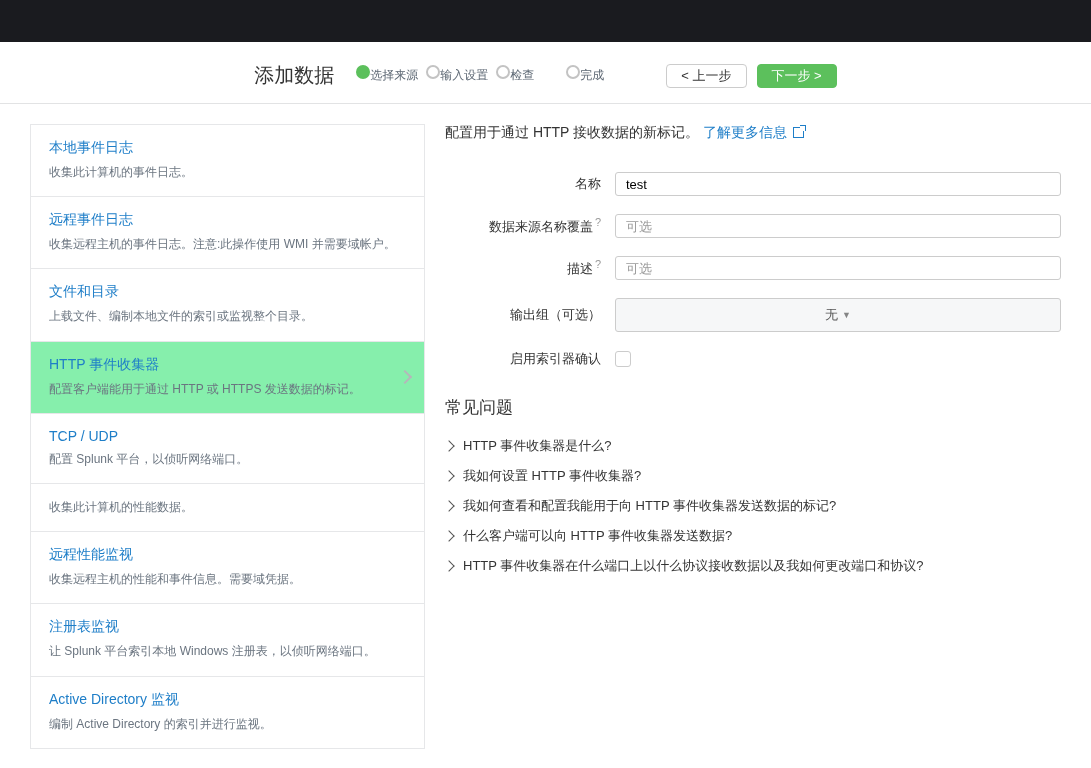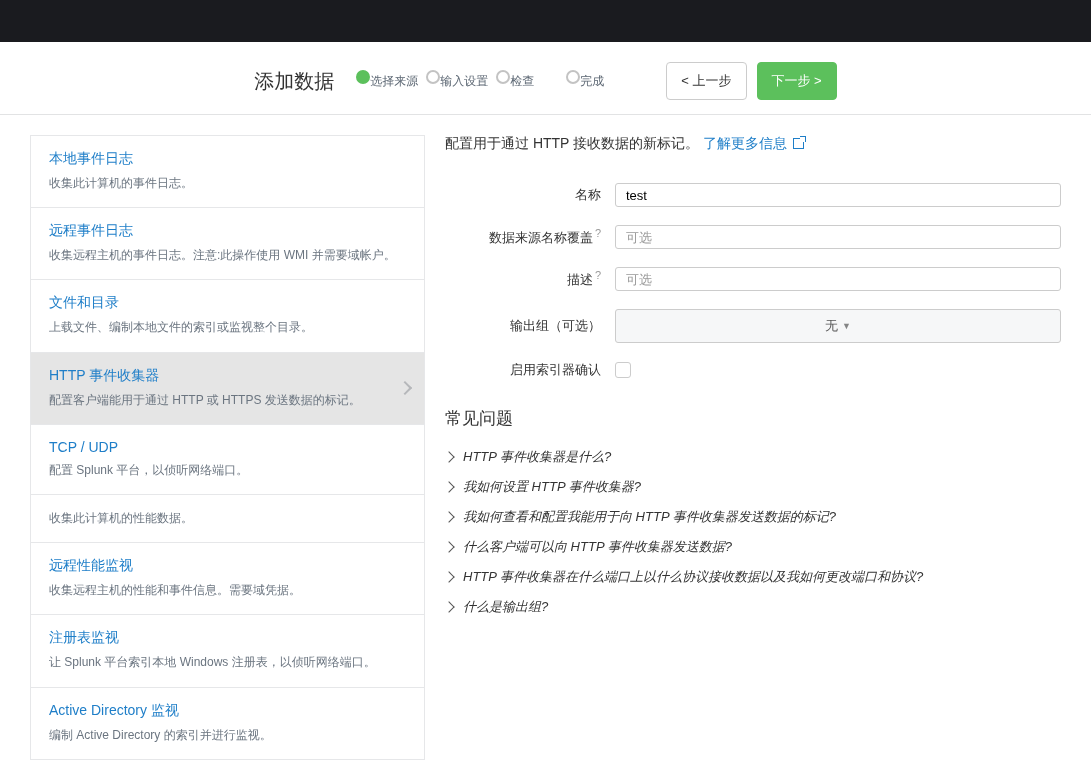--- a/index.html
+++ b/index.html
@@ -55,21 +55,21 @@
     height: 2px;
     width: 70px;
     background: #c3c3c3;
     z-index: -1;
   }
   .wizard-actions { display: flex; gap: 10px; }
   .btn {
     display: inline-flex;
     align-items: center;
     justify-content: center;
-    height: 38px;
+    height: 24px;
     padding: 0 14px;
     border-radius: 4px;
     font-size: 13px;
     cursor: pointer;
     border: 1px solid #ccc;
     background: #fff;
     color: #333;
   }
   .btn-primary {
     background: #5cc05c;
@@ -91,21 +91,21 @@
     background: #fff;
   }
   .sidebar-item {
     padding: 14px 18px 14px 18px;
     border-bottom: 1px solid #e6e7e9;
     cursor: pointer;
     position: relative;
   }
   .sidebar-item:last-child { border-bottom: none; }
   .sidebar-item.selected {
-    background: #e5e5e5;
+    background: #86efac;
   }
   .sidebar-item-title {
     color: #1e7ec8;
     font-size: 14px;
     margin-bottom: 6px;
     display: block;
   }
   .sidebar-item-desc {
     color: #6b7580;
     font-size: 12px;
@@ -194,21 +194,20 @@
     margin: 28px 0 12px 0;
     font-weight: 400;
   }
   .faq-item {
     display: flex;
     align-items: center;
     padding: 6px 0;
     font-size: 13px;
     color: #333;
     cursor: pointer;
-    font-style: italic;
   }
   .faq-caret {
     width: 8px;
     height: 8px;
     border-top: 1.5px solid #555;
     border-right: 1.5px solid #555;
     transform: rotate(45deg);
     margin-right: 10px;
     flex-shrink: 0;
   }
@@ -355,19 +354,15 @@
           <span>我如何查看和配置我能用于向 HTTP 事件收集器发送数据的标记?</span>
         </div>
         <div class="faq-item">
           <span class="faq-caret"></span>
           <span>什么客户端可以向 HTTP 事件收集器发送数据?</span>
         </div>
         <div class="faq-item">
           <span class="faq-caret"></span>
           <span>HTTP 事件收集器在什么端口上以什么协议接收数据以及我如何更改端口和协议?</span>
         </div>
-        <div class="faq-item">
-          <span class="faq-caret"></span>
-          <span>什么是输出组?</span>
-        </div>
       </div>
   </div>
 </div>
 
 </body></html>

